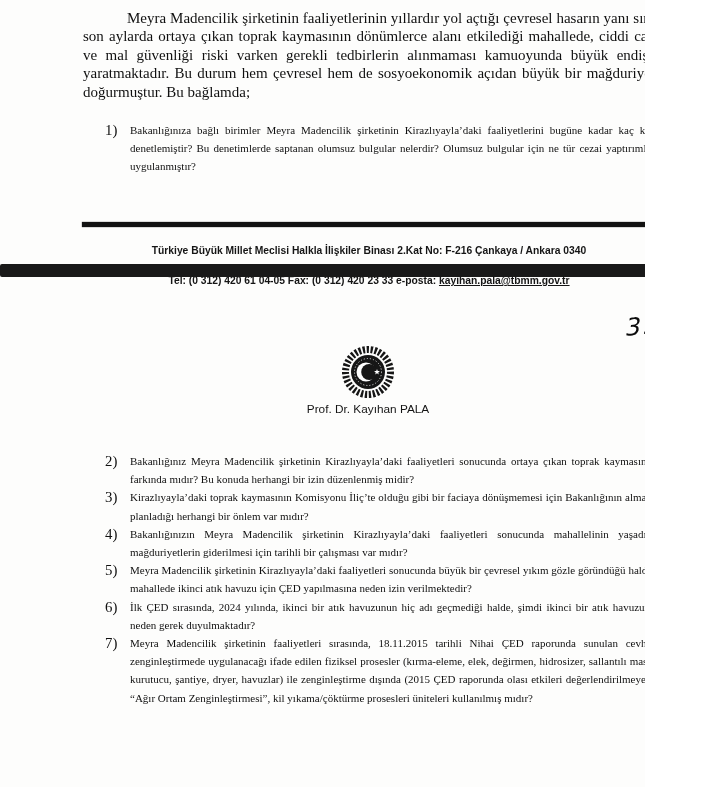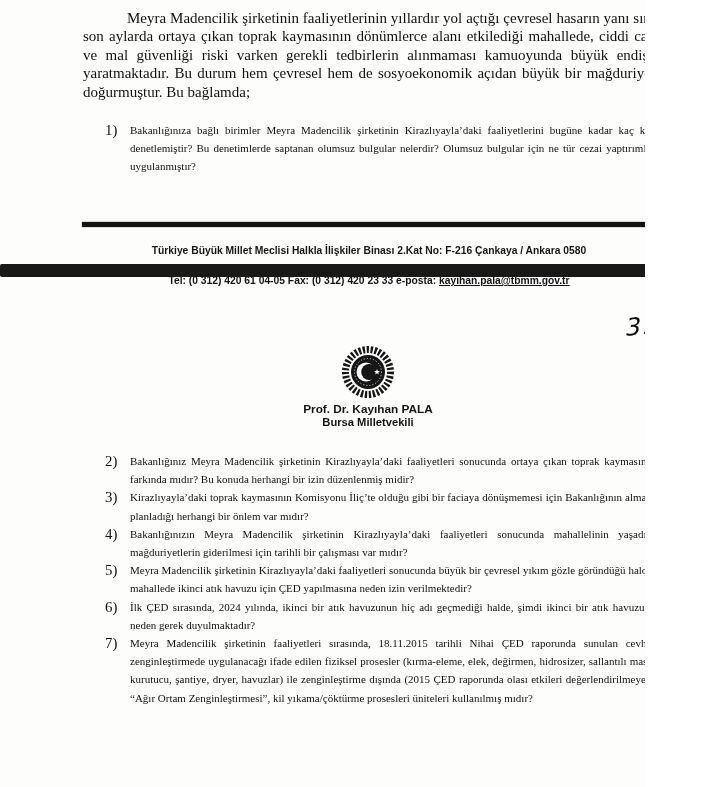--- a/index.html
+++ b/index.html
@@ -88,21 +88,21 @@
     position: absolute;
     left: 341px; top: 345px;
     width: 54px; height: 54px;
   }
   .sig-block {
     position: absolute;
     left: 41px; top: 402px;
     width: 654px;
     text-align: center;
     font-family: "Liberation Sans", sans-serif;
-    font-weight: 700;
+    font-weight: 400;
     color: #141414;
   }
   .sig-name { font-size: 11.8px; line-height: 14px; }
   .sig-title { font-size: 11.2px; line-height: 13px; }
   .sig-role { font-size: 11.8px; line-height: 14px; }
 
   .qlist {
     position: absolute;
     left: 105px; top: 452px;
     width: 550px;
@@ -121,21 +121,21 @@
         <span class="qnum">1)</span>
         <div class="qtext">Bakanlığınıza bağlı birimler Meyra Madencilik şirketinin Kirazlıyayla’daki faaliyetlerini bugüne kadar kaç kez denetlemiştir? Bu denetimlerde saptanan olumsuz bulgular nelerdir? Olumsuz bulgular için ne tür cezai yaptırımlar uygulanmıştır?</div>
       </div>
     </div>
 
     <div class="footer-rule"></div>
 
     <div class="footer-line l1">
       <span>Tel: (0 312) 420 61 04-05 Fax: (0 312) 420 23 33 e-posta: </span><span class="email-underline">kayihan.pala@tbmm.gov.tr</span>
     </div>
-    <div class="footer-line l2">Türkiye Büyük Millet Meclisi Halkla İlişkiler Binası 2.Kat No: F-216 Çankaya / Ankara 0580</div>
+    <div class="footer-line l2">Türkiye Büyük Millet Meclisi Halkla İlişkiler Binası 2.Kat No: F-216 Çankaya / Ankara 0340</div>
   </section>
 
   <div class="sep-bar"></div>
 
   <section>
 
     <div class="handwritten">35612</div>
 
     <div class="emblem">
       <svg width="54" height="54" viewBox="0 0 54 54" aria-hidden="true">
@@ -143,21 +143,20 @@
         <circle cx="27" cy="27" r="17" fill="#161616"></circle>
         <circle cx="27" cy="27" r="13.5" fill="none" stroke="#ffffff" stroke-width="1" stroke-dasharray="1.2 1.9" opacity="0.75"></circle>
         <circle cx="25" cy="27" r="9.5" fill="#ffffff"></circle>
         <circle cx="28.2" cy="27" r="8" fill="#161616"></circle>
         <polygon points="36,23.9 36.76,25.95 38.95,26.04 37.24,27.4 37.82,29.51 36,28.3 34.18,29.51 34.76,27.4 33.05,26.04 35.24,25.95" fill="#ffffff"></polygon>
       </svg>
     </div>
 
     <div class="sig-block">
       <div class="sig-name">Prof. Dr. Kayıhan PALA</div>
-      <div class="sig-title">Bursa Milletvekili</div>
     </div>
 
     <div class="qlist">
       <div class="qrow">
         <span class="qnum">2)</span>
         <div class="qtext">Bakanlığınız Meyra Madencilik şirketinin Kirazlıyayla’daki faaliyetleri sonucunda ortaya çıkan toprak kaymasının farkında mıdır? Bu konuda herhangi bir izin düzenlenmiş midir?</div>
       </div>
       <div class="qrow">
         <span class="qnum">3)</span>
         <div class="qtext">Kirazlıyayla’daki toprak kaymasının Komisyonu İliç’te olduğu gibi bir faciaya dönüşmemesi için Bakanlığının almayı planladığı herhangi bir önlem var mıdır?</div>

